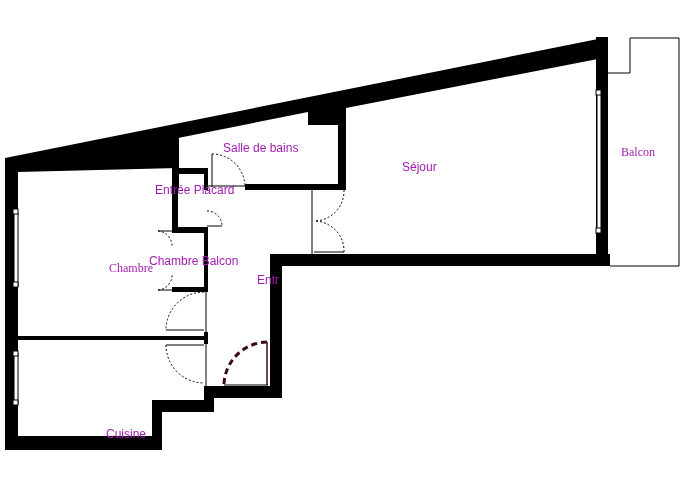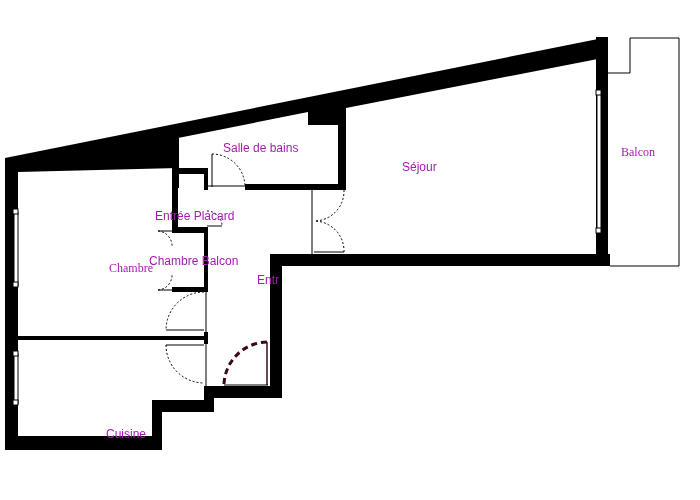--- a/index.html
+++ b/index.html
@@ -93,17 +93,17 @@
   <g>
     <path d="M224,384 A44,44 0 0 1 267,342" stroke="#3a0a14" stroke-width="3" fill="none" stroke-dasharray="6,4"></path>
     <line x1="267" y1="342" x2="267" y2="385" stroke="#3a0a14" stroke-width="1.5"></line>
     <line x1="224" y1="385" x2="268" y2="385" stroke="#000" stroke-width="1"></line>
   </g>
 </svg>
 
 <span class="lbl" style="left:223px;top:142px;">Salle de bains</span>
 <span class="lbl" style="left:402px;top:161px;">Séjour</span>
 <span class="lbl" style="left:621px;top:146px;font-family:Liberation Serif, serif;">Balcon</span>
-<span class="lbl" style="left:155px;top:210px;">Entrée Placard</span>
+<span class="lbl" style="left:155px;top:184px;">Entrée Placard</span>
 <span class="lbl" style="left:109px;top:262px;font-family:Liberation Serif, serif;">Chambre</span>
 <span class="lbl" style="left:149px;top:255px;">Chambre Balcon</span>
 <span class="lbl" style="left:257px;top:274px;">Entr</span>
 <span class="lbl" style="left:106px;top:388px;margin-top:40px;">Cuisine</span>
 
 </body></html>

